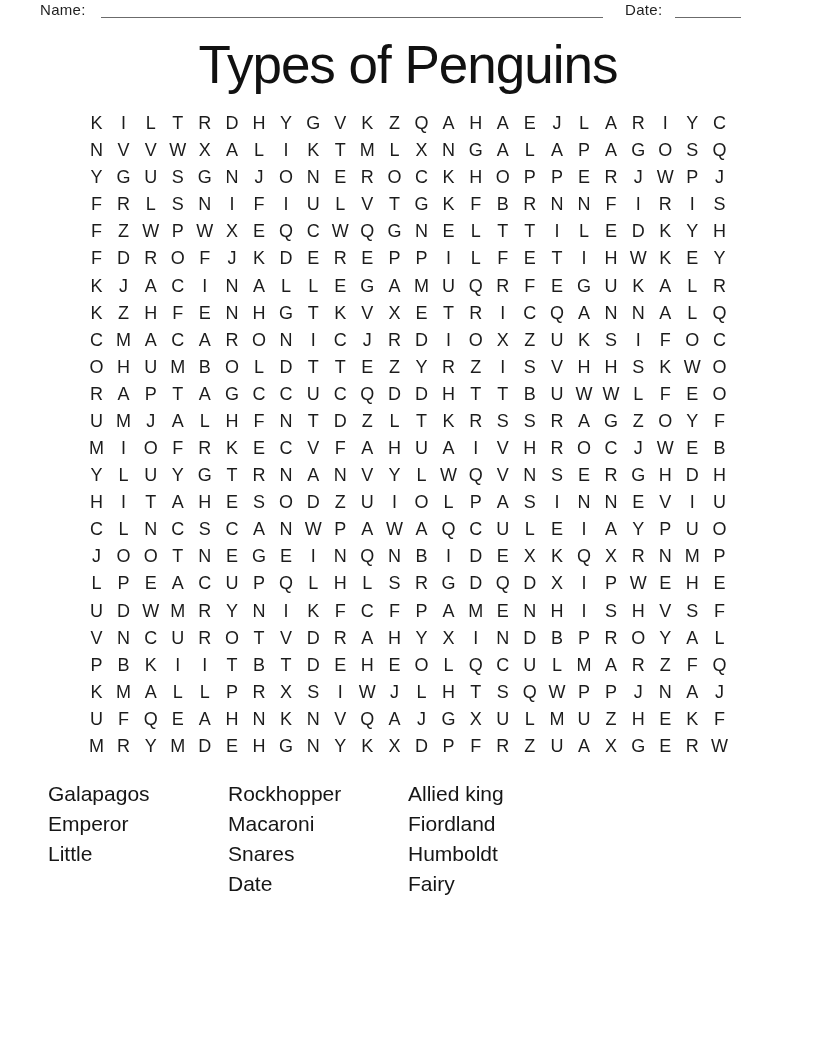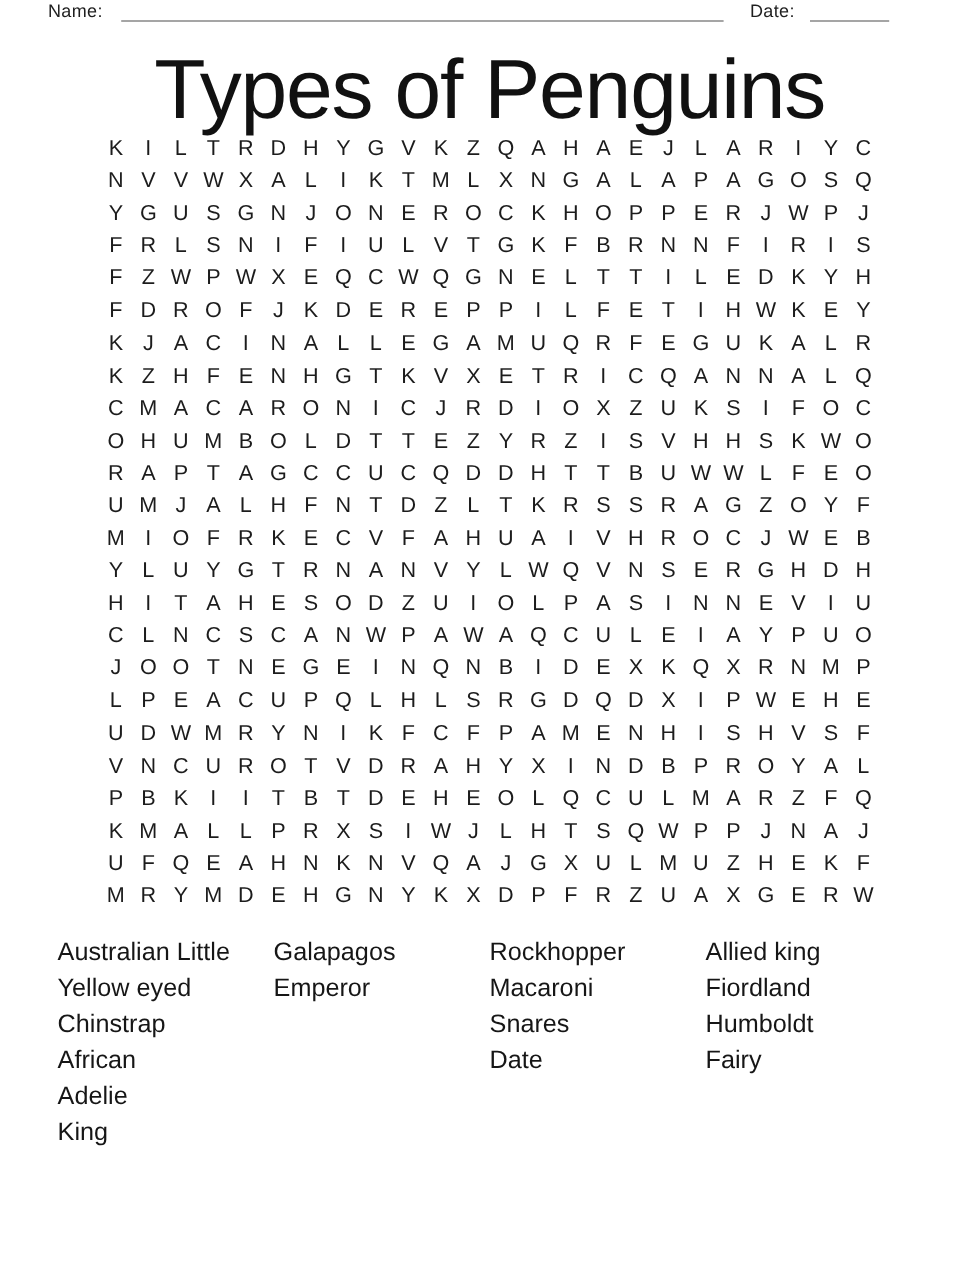--- a/index.html
+++ b/index.html
@@ -35,21 +35,21 @@
   }
   .hdr-line.name-line { left: 101px; width: 502px; }
   .hdr-line.date-line { left: 675px; width: 66px; }
   
   .title {
     position: absolute;
     left: 0;
     right: 0;
     top: 34px;
     text-align: center;
-    font-size: 70px;
+    font-size: 53px;
     font-weight: 500;
     letter-spacing: -1px;
     color: #111111;
   }
   
   .word-grid {
     position: absolute;
     left: 83px;
     top: 110px;
     width: 650px;
@@ -669,30 +669,23 @@
       <div class="cell">A</div>
       <div class="cell">X</div>
       <div class="cell">G</div>
       <div class="cell">E</div>
       <div class="cell">R</div>
       <div class="cell">W</div>
     </div>
 
   <div class="word-list">
     <div class="word-col">
-        <div class="word">Australian Little</div>
-        <div class="word">Yellow eyed</div>
-        <div class="word">Chinstrap</div>
-        <div class="word">African</div>
-        <div class="word">Adelie</div>
-        <div class="word">King</div>
-      </div>
-    <div class="word-col">
         <div class="word">Galapagos</div>
         <div class="word">Emperor</div>
+        <div class="word">Little</div>
       </div>
     <div class="word-col">
         <div class="word">Rockhopper</div>
         <div class="word">Macaroni</div>
         <div class="word">Snares</div>
         <div class="word">Date</div>
       </div>
     <div class="word-col">
         <div class="word">Allied king</div>
         <div class="word">Fiordland</div>

